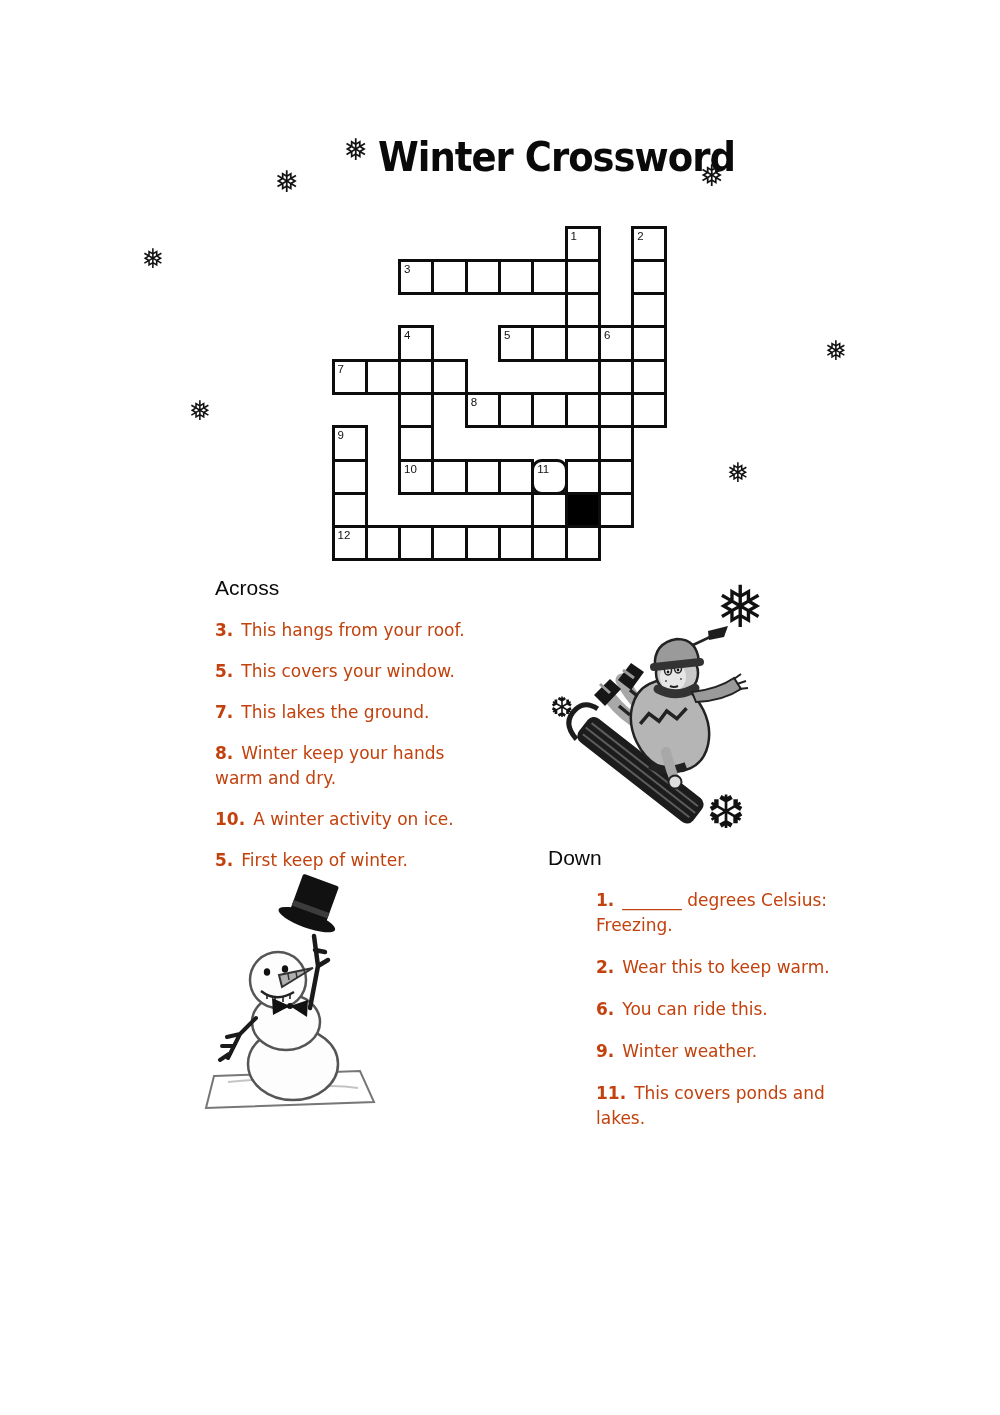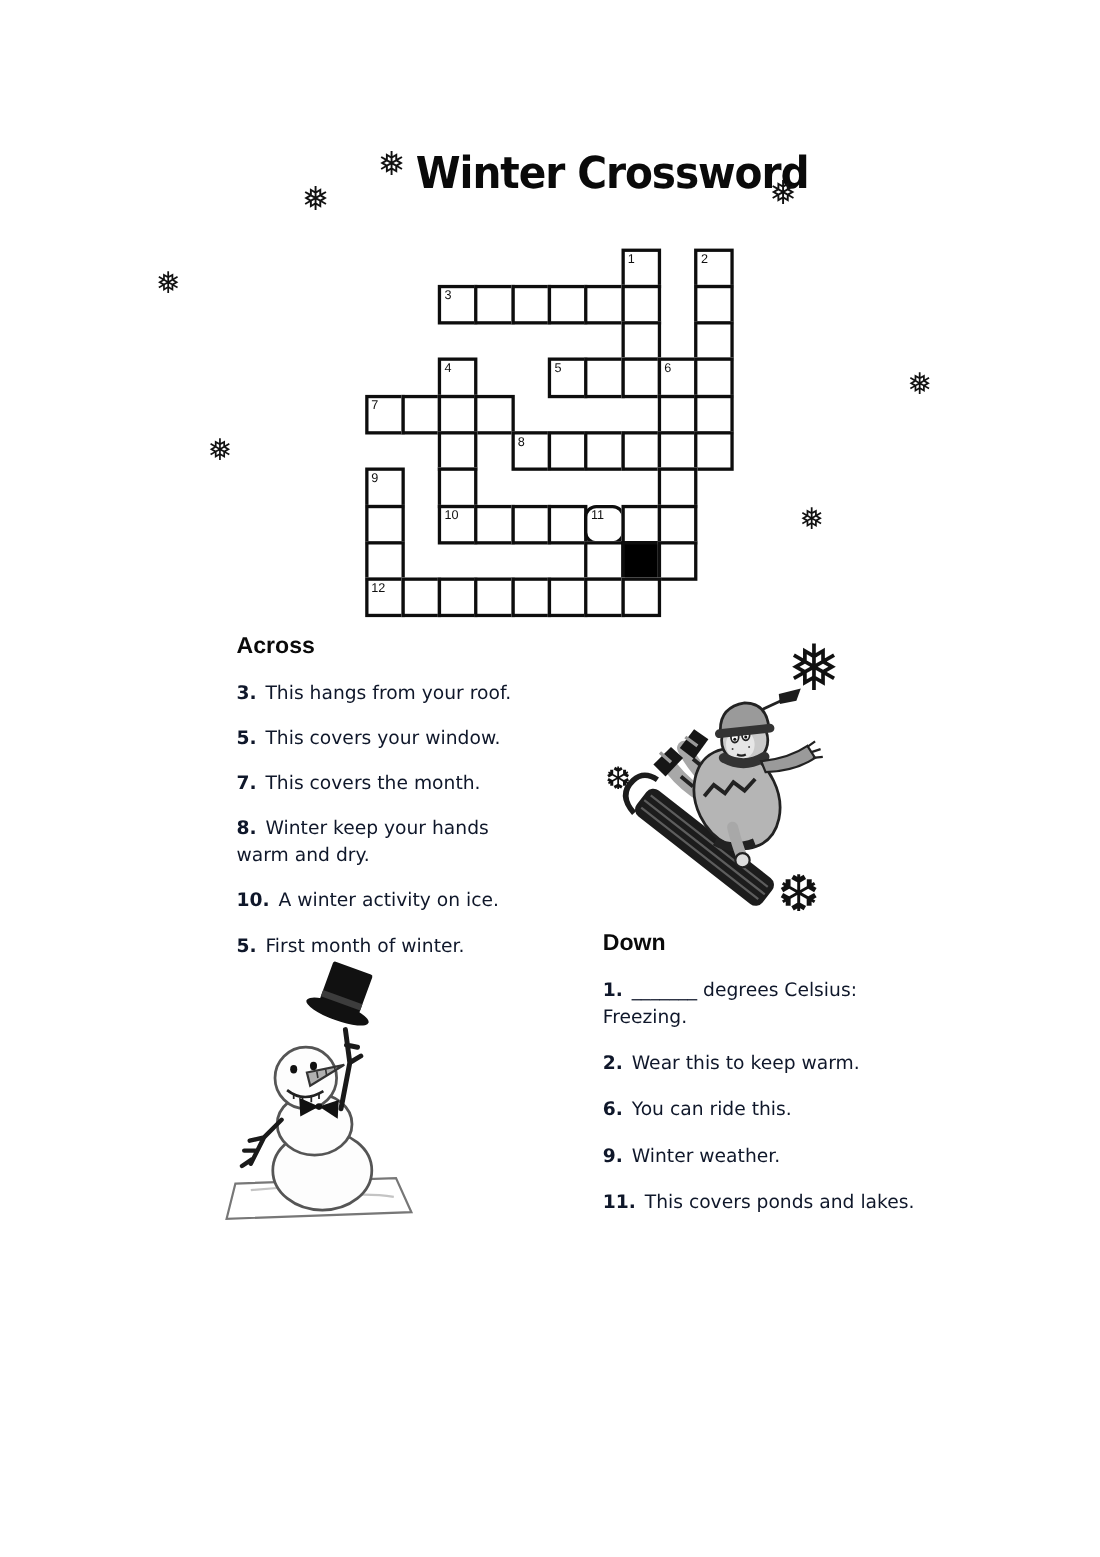--- a/index.html
+++ b/index.html
@@ -50,33 +50,33 @@
     font-family:"Liberation Sans", sans-serif;
     font-size:11.5px;
     line-height:14px;
     color:#111;
   }
   .clue-col{ position:absolute; }
   .clue-col.across{ left:215px; top:576px; width:252px; }
   .clue-col.down{ left:548px; top:846px; width:300px; }
   .clue-heading{
     font-family:"Liberation Sans", sans-serif;
-    font-weight:bold;
+    font-weight:normal;
     font-size:21px;
     line-height:24px;
     margin-bottom:18px;
     color:#0a0a0a;
   }
   .clue{
     font-size:17px;
     line-height:25px;
     margin-bottom:16px;
-    color:#0f172a;
-  }
-  .clue-col.down .clue{ margin-bottom:17px; }
+    color:#c2410c;
+  }
+  .clue-col.down .clue{ margin-bottom:17px;margin-left:48px; }
   .clue-num{
     font-weight:bold;
     margin-right:8px;
   }
   .illo{ position:absolute; }
   .illo svg{ overflow:visible; display:block; }
 </style>
 </head>
 <body>
 
@@ -161,24 +161,24 @@
       <div class="cell" style="left: 131.7px; top: 298.2px; width: 36.3px; height: 36.3px;"></div>
       <div class="cell" style="left: 165px; top: 298.2px; width: 36.3px; height: 36.3px;"></div>
       <div class="cell" style="left: 198.3px; top: 298.2px; width: 36.3px; height: 36.3px;"></div>
       <div class="cell" style="left: 231.6px; top: 298.2px; width: 36.3px; height: 36.3px;"></div>
     </div>
 
   <div class="clue-col across">
     <div class="clue-heading">Across</div>
     <div class="clue"><span class="clue-num">3.</span><span class="clue-text">This hangs from your roof.</span></div>
     <div class="clue"><span class="clue-num">5.</span><span class="clue-text">This covers your window.</span></div>
-    <div class="clue"><span class="clue-num">7.</span><span class="clue-text">This covers the month.</span></div>
+    <div class="clue"><span class="clue-num">7.</span><span class="clue-text">This lakes the ground.</span></div>
     <div class="clue"><span class="clue-num">8.</span><span class="clue-text">Winter keep your hands warm and dry.</span></div>
     <div class="clue"><span class="clue-num">10.</span><span class="clue-text">A winter activity on ice.</span></div>
-    <div class="clue"><span class="clue-num">5.</span><span class="clue-text">First month of winter.</span></div>
+    <div class="clue"><span class="clue-num">5.</span><span class="clue-text">First keep of winter.</span></div>
   </div>
 
   <div class="clue-col down">
     <div class="clue-heading">Down</div>
     <div class="clue"><span class="clue-num">1.</span><span class="clue-text">_______ degrees Celsius: Freezing.</span></div>
     <div class="clue"><span class="clue-num">2.</span><span class="clue-text">Wear this to keep warm.</span></div>
     <div class="clue"><span class="clue-num">6.</span><span class="clue-text">You can ride this.</span></div>
     <div class="clue"><span class="clue-num">9.</span><span class="clue-text">Winter weather.</span></div>
     <div class="clue"><span class="clue-num">11.</span><span class="clue-text">This covers ponds and lakes.</span></div>
   </div>

